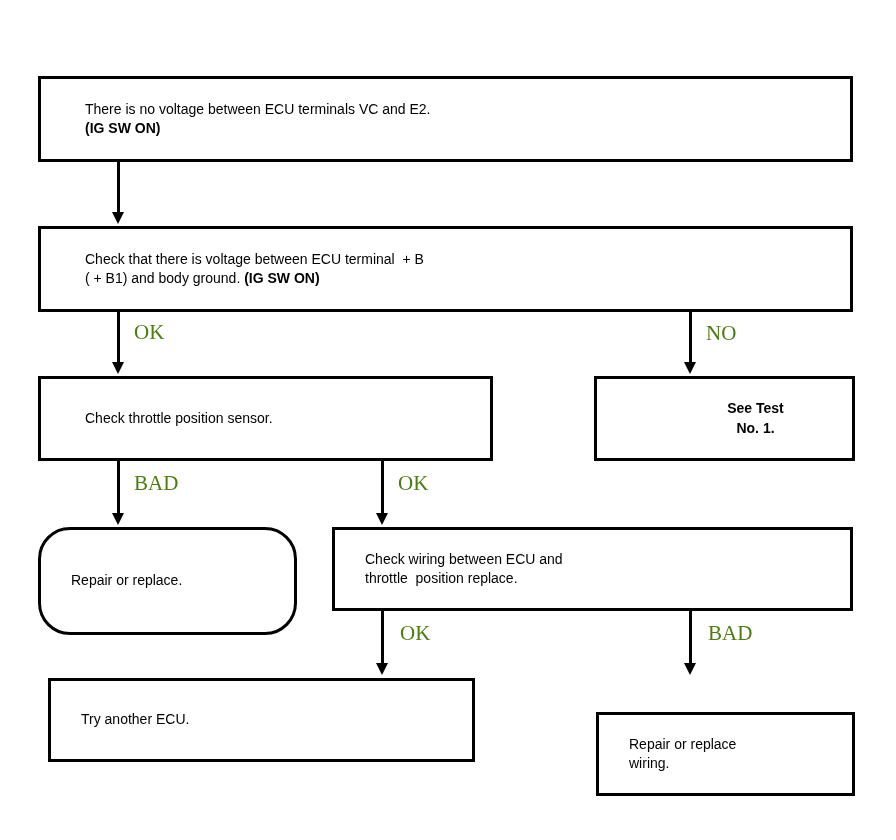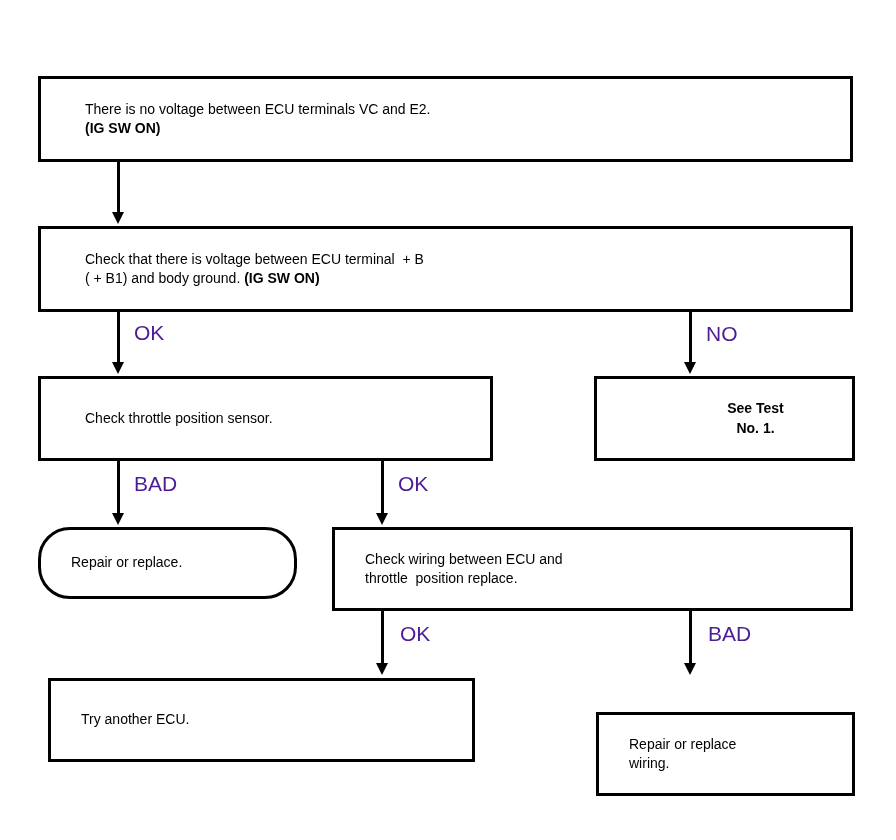--- a/index.html
+++ b/index.html
@@ -48,23 +48,24 @@
     position: absolute;
     width: 0;
     height: 0;
     border-left: 6px solid transparent;
     border-right: 6px solid transparent;
     border-top: 12px solid #000000;
   }
   .edge-label {
     position: absolute;
     font-size: 21px;
-    color: #4c1d95;
+    color: #4d7c0f;
     white-space: pre;
     line-height: 1;
+    font-family: Liberation Serif, serif;
   }
 </style>
 </head>
 <body>
 
 <div id="canvas">
 
   <div class="node" style="left:38px; top:76px; width:815px; height:86px;">
     <div class="line">There is no voltage between ECU terminals VC and E2.</div>
     <div class="line bold">(IG SW ON)</div>
@@ -96,21 +97,21 @@
   </div>
 
   <div class="conn" style="left:117px; top:461px; height:54px;"></div>
   <div class="arrowhead" style="left:112px; top:513px;"></div>
   <div class="edge-label" style="left:134px; top:473px;">BAD</div>
 
   <div class="conn" style="left:381px; top:461px; height:54px;"></div>
   <div class="arrowhead" style="left:376px; top:513px;"></div>
   <div class="edge-label" style="left:398px; top:473px;">OK</div>
 
-  <div class="node tight" style="left:38px; top:527px; width:259px; height:72px;border-radius:32px;">
+  <div class="node tight" style="left:38px; top:527px; width:259px; height:108px;border-radius:32px;">
     <div class="line">Repair or replace.</div>
   </div>
 
   <div class="node tight" style="left:332px; top:527px; width:521px; height:84px;">
     <div class="line">Check wiring between ECU and</div>
     <div class="line">throttle  position replace.</div>
   </div>
 
   <div class="conn" style="left:381px; top:611px; height:54px;"></div>
   <div class="arrowhead" style="left:376px; top:663px;"></div>

